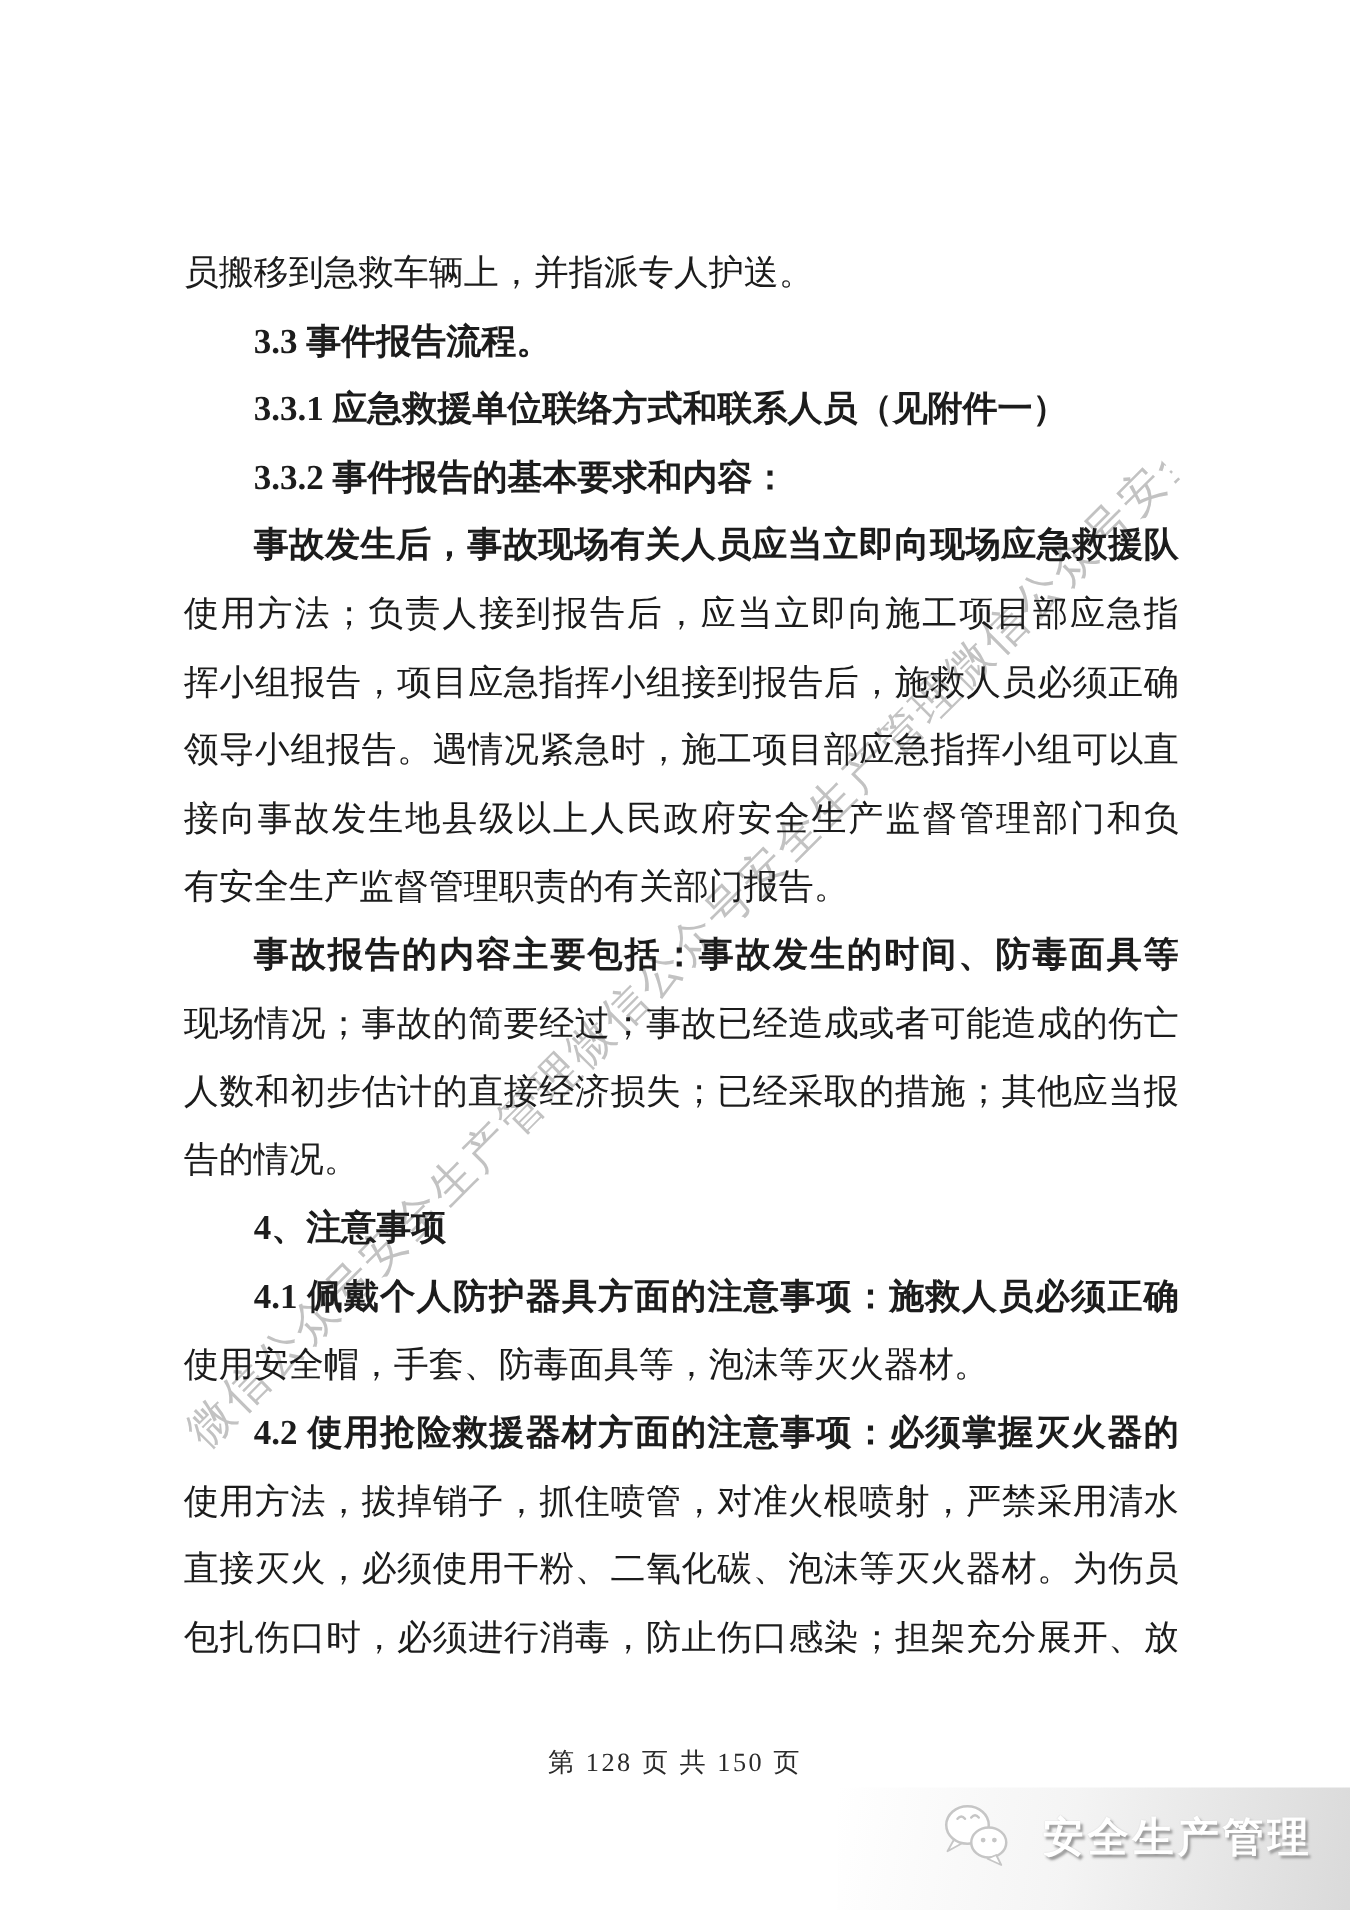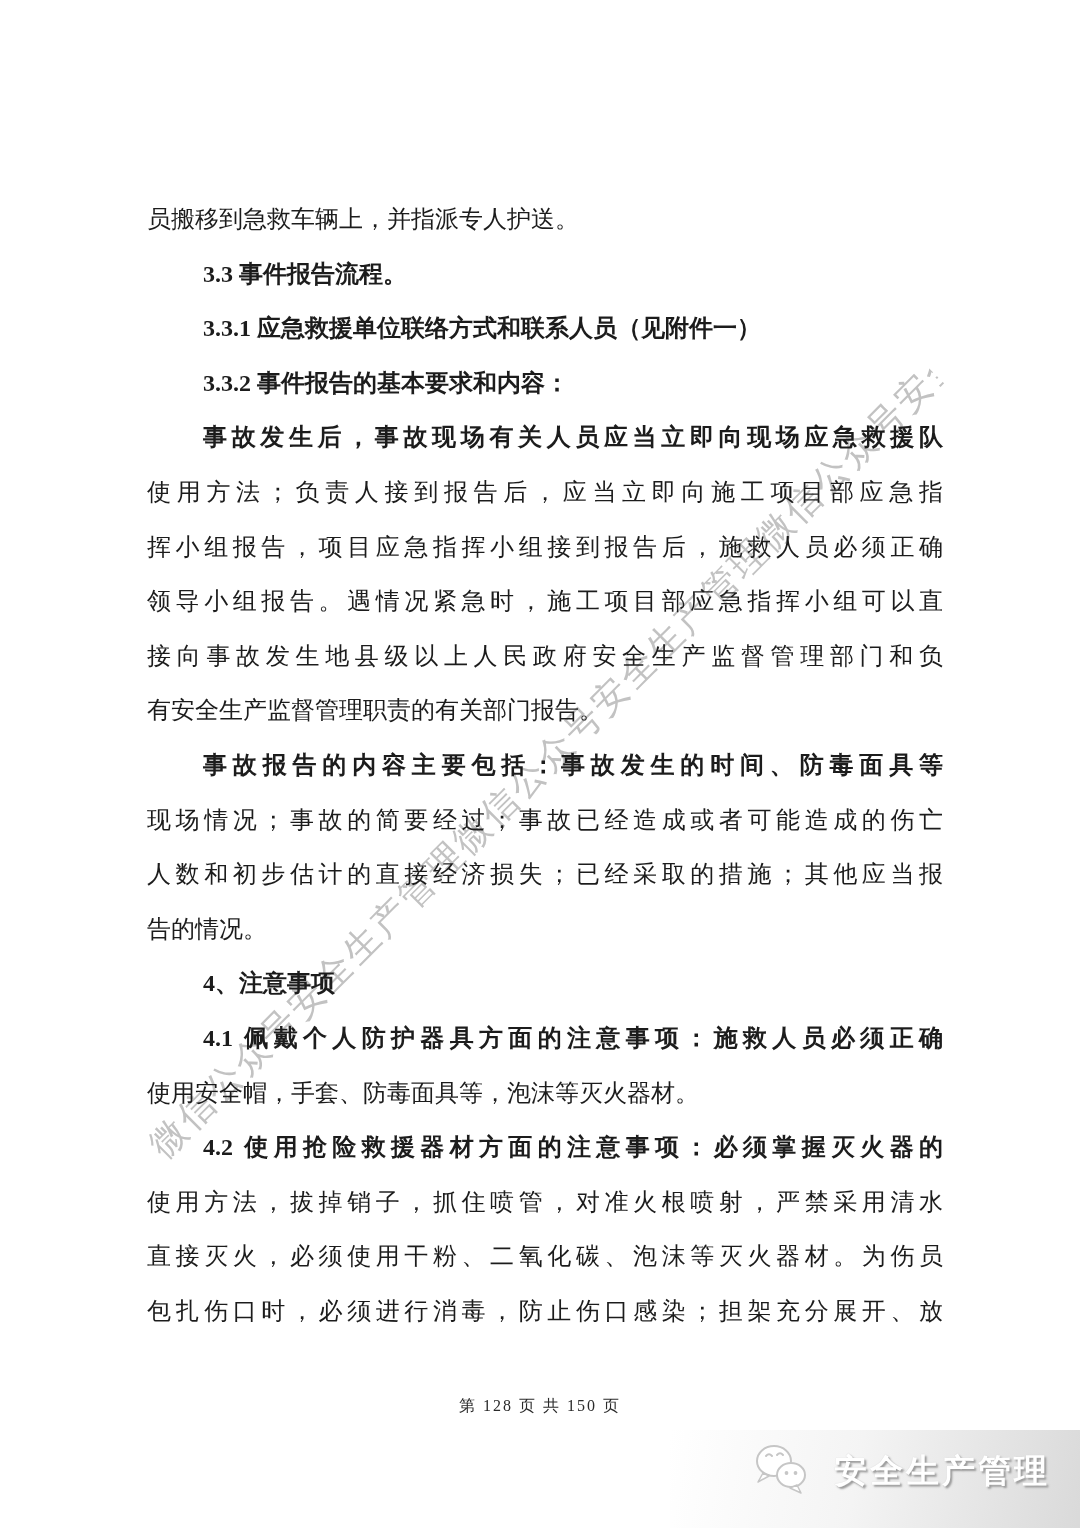--- a/index.html
+++ b/index.html
@@ -28,38 +28,38 @@
   }
   
   #textblock{
     position:absolute;
     left:147px;top:192px;
     width:796px;
     z-index:1;
     color:#1c1c1c;
   }
   .ln{
-    font-size:24px;
+    font-size:28px;
     line-height:54.6px;
     height:54.6px;
     text-align:justify;
     text-align-last:left;
     text-justify:inter-character;
     white-space:nowrap;
   }
   .ln.full{ text-align-last:justify; white-space:normal; }
   .ln.ind{ text-indent:56px;font-weight:bold; }
   .ln.bold{ font-weight:700; }
   
   #page-number{
     position:absolute;
     top:1396px;left:0;
     width:100%;
     text-align:center;
-    font-size:16px;
+    font-size:21px;
     letter-spacing:2px;
     color:#2a2a2a;
     z-index:1;
   }
   
   #corner-shade{
     position:absolute;
     right:0;bottom:0;
     width:410px;height:98px;
     background:linear-gradient(100deg, rgba(255,255,255,0) 0%, rgba(212,212,212,0.25) 45%, rgba(172,172,172,0.45) 100%);

